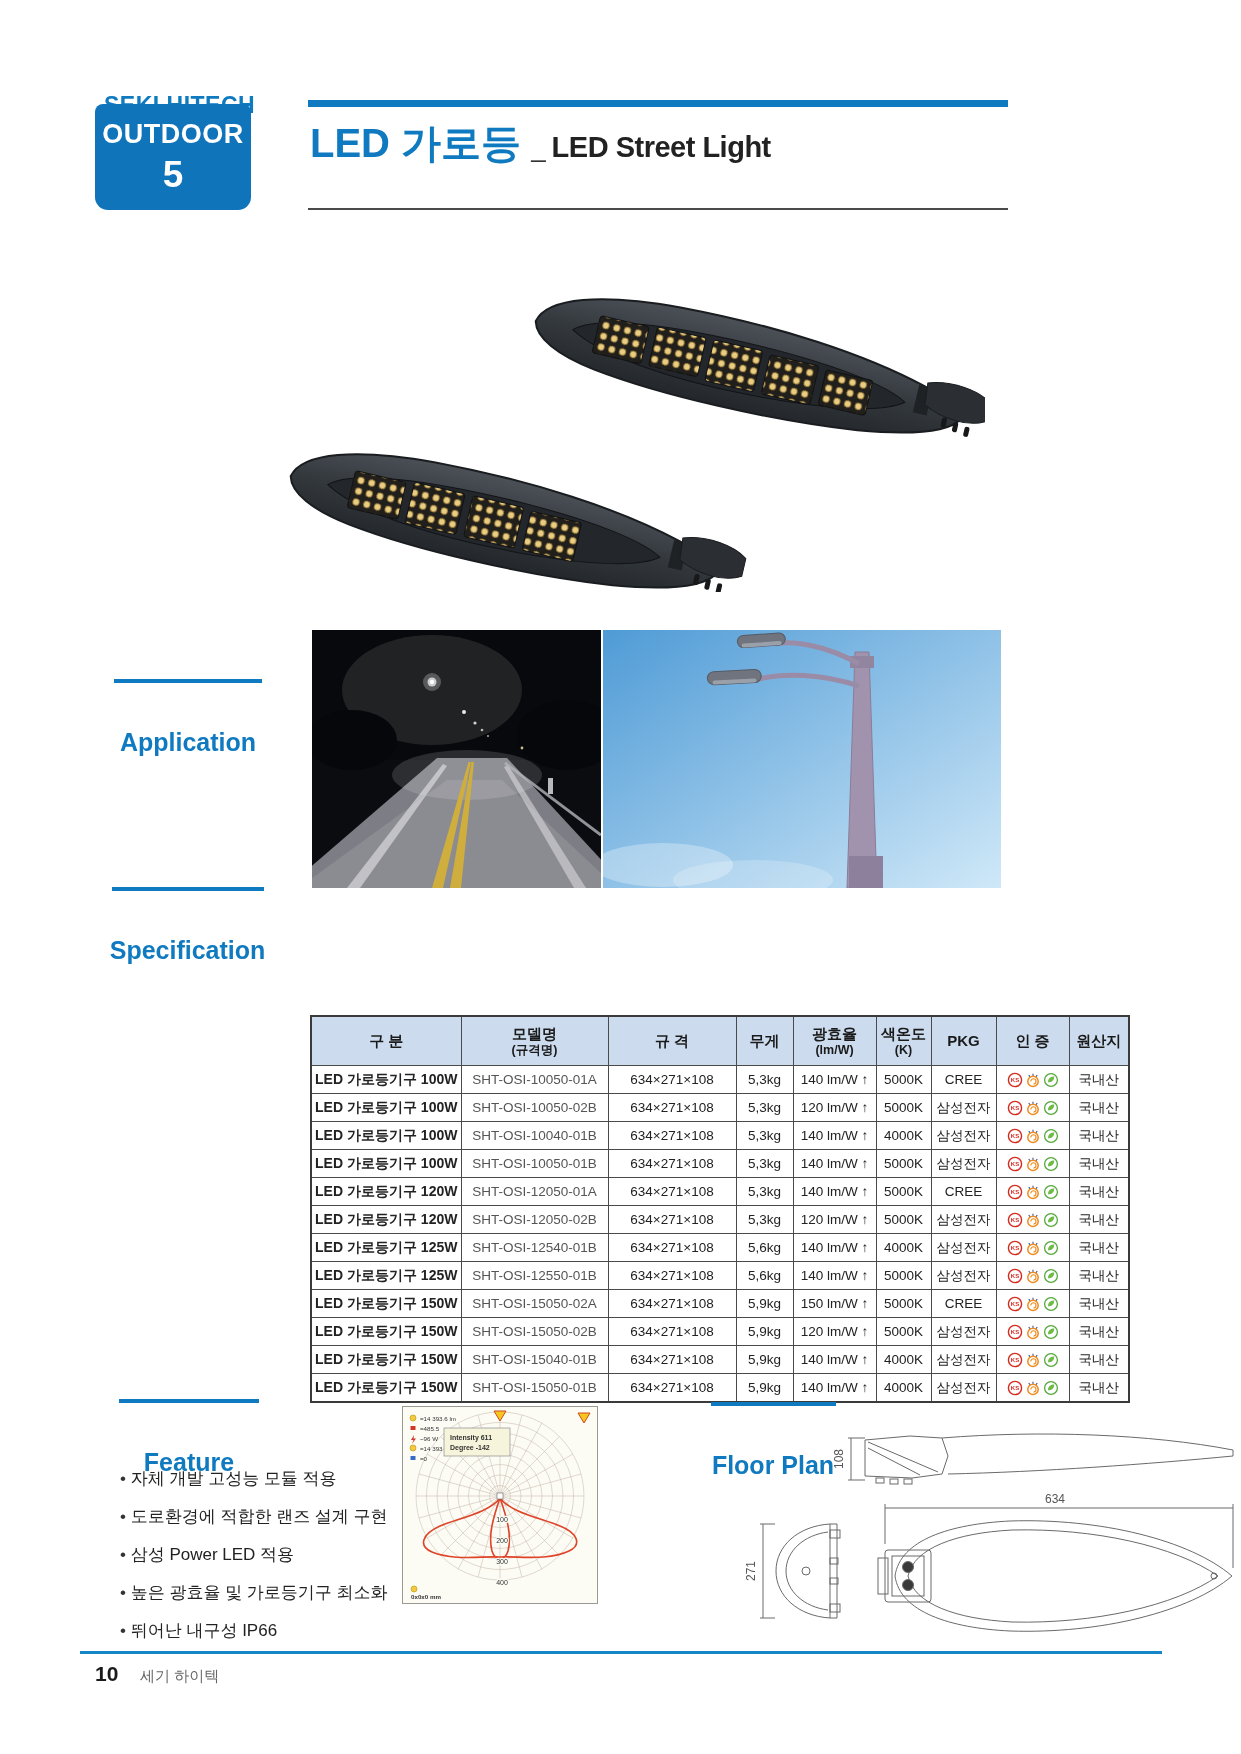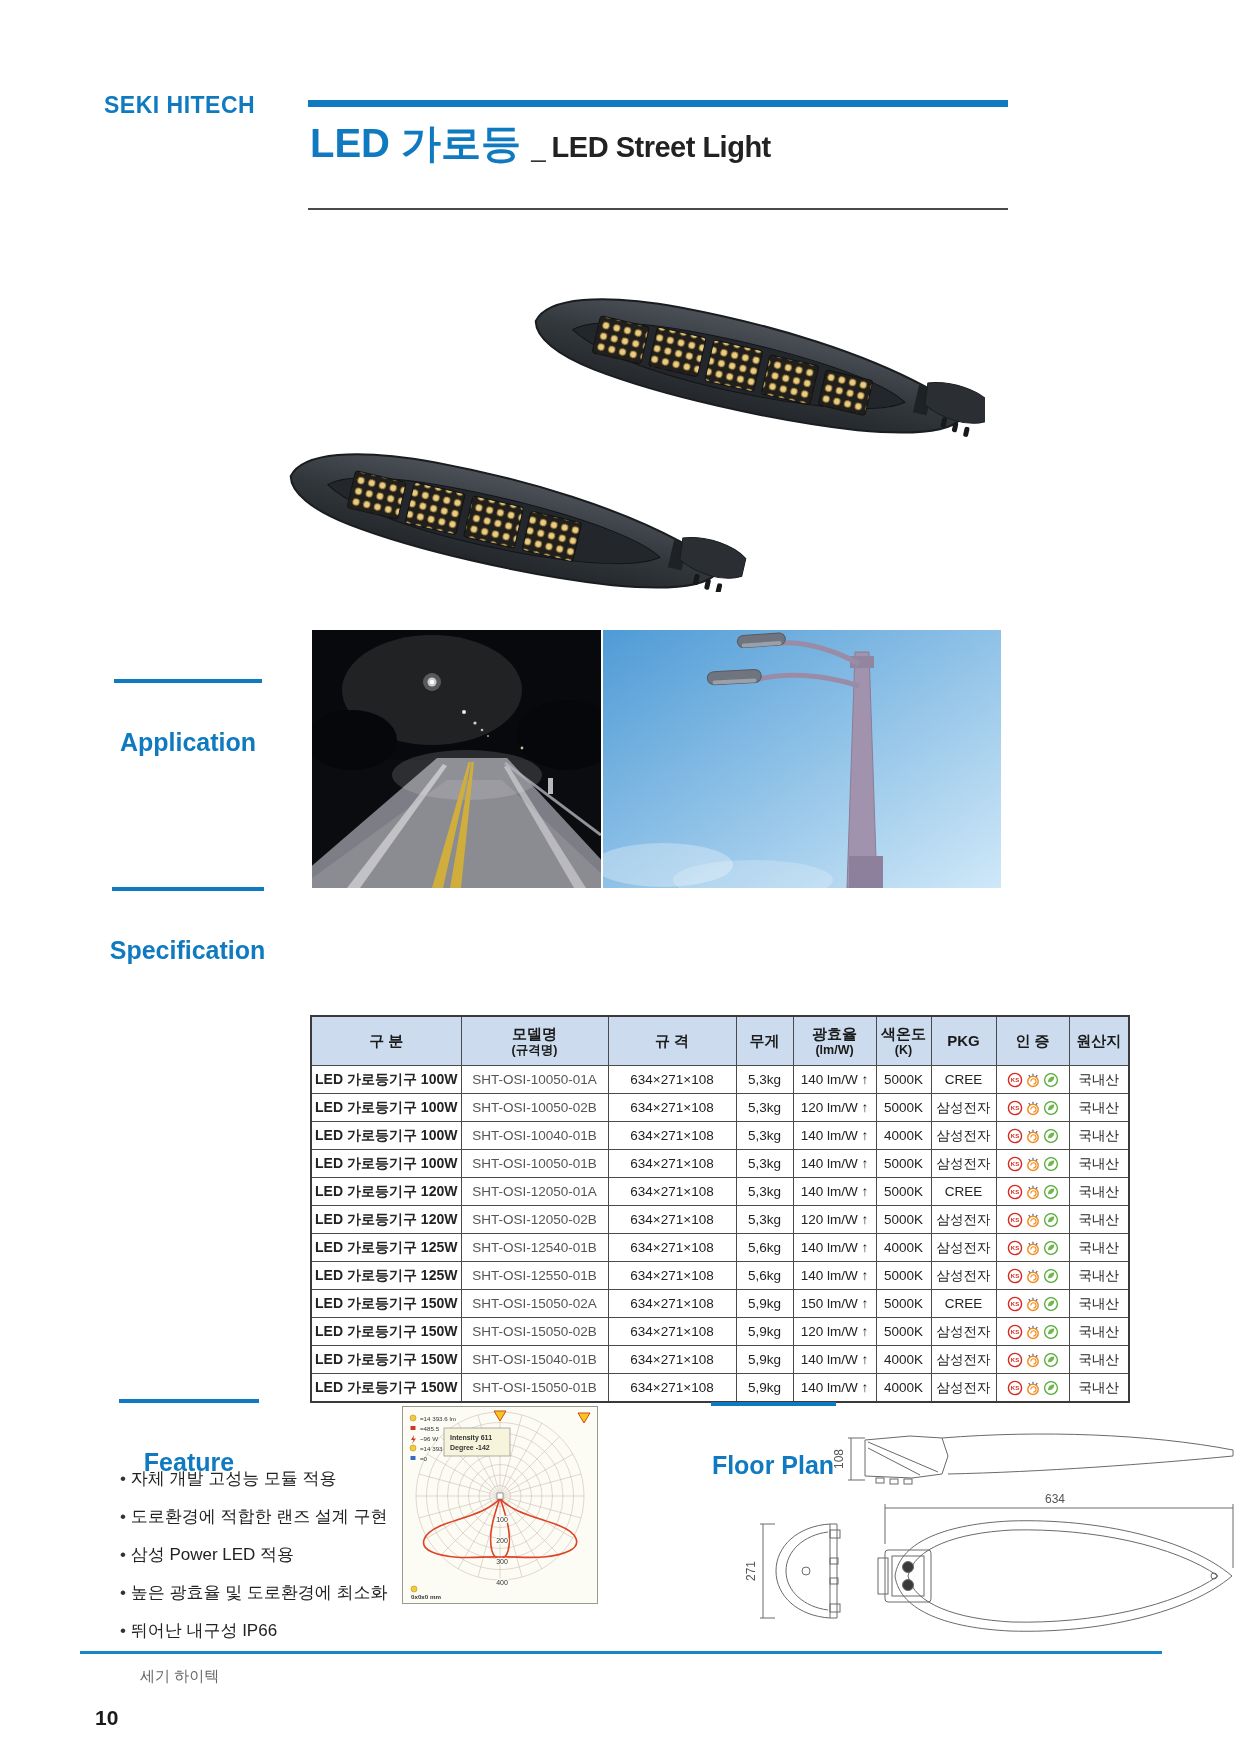--- a/index.html
+++ b/index.html
@@ -40,29 +40,33 @@
   .certs svg{width:16px;height:16px;display:block;}
   
   .feature-list{position:absolute;left:120px;top:1460px;margin:0;padding:0;list-style:none;width:260px;}
   .feature-list li{font-size:17px;color:#222;line-height:38px;white-space:nowrap;}
   .feature-list li::before{content:"\2022\00a0";color:#333;}
   
   .polar-fig{position:absolute;left:402px;top:1406px;width:196px;height:198px;}
   .floorplan-fig{position:absolute;left:680px;top:1428px;width:561px;height:212px;}
   
   .footer-line{position:absolute;left:80px;top:1651px;width:1082px;height:3px;background:#1586c8;}
-  .page-num{position:absolute;left:95px;top:1662px;font-size:21px;font-weight:bold;color:#1a1a1a;margin-top:44px;}
+  .page-num{position:absolute;left:95px;top:1662px;font-size:21px;font-weight:bold;color:#1a1a1a;}
   .company{position:absolute;left:140px;top:1667px;font-size:15px;color:#666;}
 </style>
 </head>
 <body>
 
 <div class="page">
 
   <div class="brand">SEKI HITECH</div>
+  <div class="badge">
+    <div class="outdoor">OUTDOOR</div>
+    <div class="num">5</div>
+  </div>
   <div class="rule-blue"></div>
   <div class="title">
     <span class="ko">LED 가로등</span><span class="sep">_</span><span class="en">LED Street Light</span>
   </div>
   <div class="rule-thin"></div>
 
   <svg class="product-fig" viewBox="0 0 700 360">
     <defs>
       <linearGradient id="bodyg" x1="0" y1="0" x2="0" y2="1">
         <stop offset="0" stop-color="#4b5157"></stop>
@@ -541,21 +545,21 @@
 
   <div class="sec" style="left:108px;top:1399px;width:162px;">
     <div class="bar" style="width:140px;"></div>
     <div class="txt">Feature</div>
   </div>
 
   <ul class="feature-list">
       <li>자체 개발 고성능 모듈 적용</li>
       <li>도로환경에 적합한 랜즈 설계 구현</li>
       <li>삼성 Power LED 적용</li>
-      <li>높은 광효율 및 도로환경에 최소화</li>
+      <li>높은 광효율 및 가로등기구 최소화</li>
       <li>뛰어난 내구성 IP66</li>
     </ul>
 
   <svg class="polar-fig" viewBox="0 0 196 198">
     <rect x="0.5" y="0.5" width="195" height="197" fill="#fcfcf5" stroke="#9a9a90"></rect>
     <g stroke="#c4b2a4" stroke-width="0.5" fill="none">
       <circle cx="98" cy="90" r="10.5"></circle>
         <circle cx="98" cy="90" r="21"></circle>
         <circle cx="98" cy="90" r="31.5"></circle>
       <circle cx="98" cy="90" r="42"></circle>

